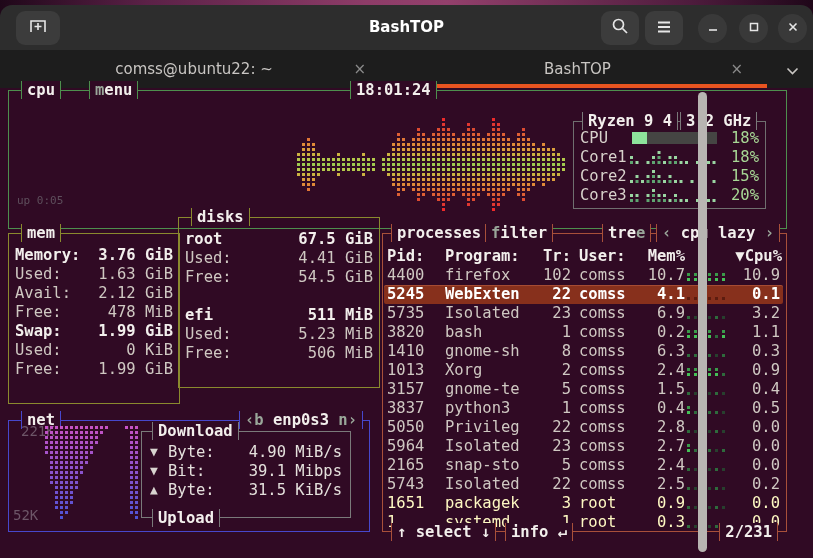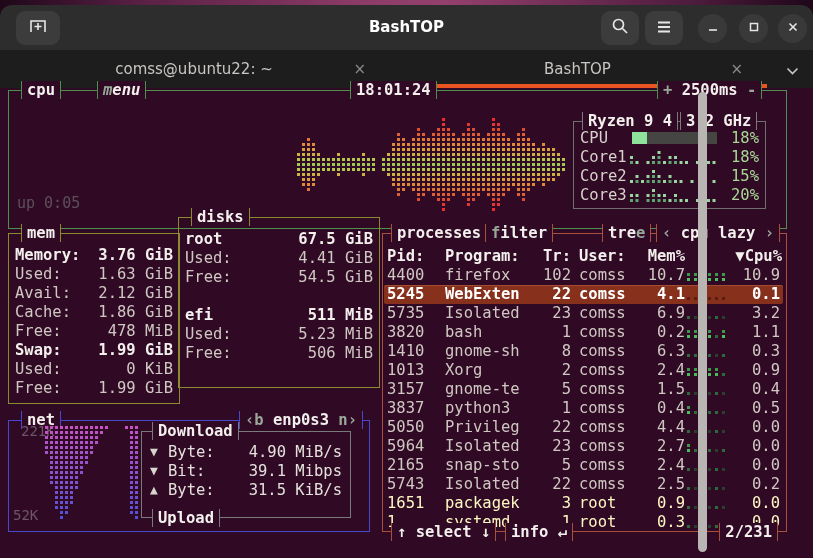--- a/index.html
+++ b/index.html
@@ -42,22 +42,22 @@
   .box-netin{position:absolute;left:132px;top:10px;width:208px;height:85px;border:1px solid #7a7a7a;}
   .btl{position:absolute;top:-10px;height:18px;line-height:18px;background:#300a24;padding:0 5px;
     border-left:1px solid;border-right:1px solid;font-weight:bold;color:#f2efec;white-space:pre;font-size:15.5px;}
   .btl.bottom{top:auto;bottom:-10px;}
   .box-cpu>.btl{border-color:#4e8f4e;} .box-mem>.btl{border-color:#8a8a2e;} .box-disk>.btl{border-color:#8a8a2e;}
   .box-net>.btl{border-color:#4747cc;} .box-proc>.btl{border-color:#a8503a;}
   .box-model>.btl,.box-netin>.btl{border-color:#7a7a7a;}
   .hot{color:#9aa79a;}
   .grn{color:#a7d795;}
   
-  .l-cpu{left:12px;} .l-menu{left:88px;font-style:italic;} .l-time{left:341px;} .l-int{left:648px;}
-  .uptime{position:absolute;left:8px;top:103px;color:#5e4f5c;font-size:15px;}
+  .l-cpu{left:12px;} .l-menu{left:80px;} .l-time{left:341px;} .l-int{left:648px;}
+  .uptime{position:absolute;left:8px;top:103px;color:#5e4f5c;font-size:11px;}
   .l-model{left:8px;} .l-freq{left:106px;}
   .crow{display:flex;align-items:center;height:19px;padding:0 6px;}
   .crow .clabel{width:52px;color:#d8d2cc;}
   .crow .cmid{flex:1;display:flex;align-items:center;}
   .crow .cpct{width:42px;text-align:right;}
   .meter{width:100%;height:12px;background:#454543;position:relative;}
   .meter .fill{position:absolute;left:0;top:0;height:12px;background:#8de39b;}
   
   .kv{display:flex;justify-content:space-between;height:19px;line-height:19px;padding:0 6px;white-space:pre;}
   .kv.b{font-weight:bold;color:#f2efec;}
@@ -150,21 +150,20 @@
           </svg></span>
     </div>
   </div>
 
   <div class="term">
 
     <div class="tbox box-cpu">
       <span class="btl l-cpu">cpu</span>
       <span class="btl l-menu"><span class="hot">m</span><span>enu</span></span>
       <span class="btl l-time">18:01:24</span>
-      <span class="btl l-int"><span class="hot">+</span><span> </span><span>2500ms</span><span> </span><span class="hot">-</span></span>
       <div id="wave" style="position:absolute;left:288px;top:27px;"><svg width="270" height="93">
             <rect x="0" y="35" width="3" height="3" fill="#ccb341"></rect>
             <rect x="0" y="40" width="3" height="3" fill="#b4c94b"></rect>
             <rect x="0" y="45" width="3" height="3" fill="#9fca50"></rect>
             <rect x="0" y="50" width="3" height="3" fill="#b4c94b"></rect>
             <rect x="0" y="55" width="3" height="3" fill="#ccb341"></rect>
             <rect x="5" y="25" width="3" height="3" fill="#e08a38"></rect>
             <rect x="5" y="30" width="3" height="3" fill="#dc9f3c"></rect>
             <rect x="5" y="35" width="3" height="3" fill="#ccb341"></rect>
             <rect x="5" y="40" width="3" height="3" fill="#b4c94b"></rect>
@@ -760,21 +759,20 @@
           </div>
       </div>
     </div>
 
     <div class="tbox box-mem">
       <span class="btl l-cpu">mem</span>
       <div id="mem-rows" style="position:absolute;left:0;top:12px;width:100%;">
           <div class="kv b"><span>Memory:</span><span>3.76 GiB</span></div>
           <div class="kv"><span>Used:</span><span>1.63 GiB</span></div>
           <div class="kv"><span>Avail:</span><span>2.12 GiB</span></div>
-          <div class="kv"><span>Cache:</span><span>1.86 GiB</span></div>
           <div class="kv"><span>Free:</span><span>478 MiB</span></div>
           <div class="kv b"><span>Swap:</span><span>1.99 GiB</span></div>
           <div class="kv"><span>Used:</span><span>0 KiB</span></div>
           <div class="kv"><span>Free:</span><span>1.99 GiB</span></div>
         </div>
     </div>
 
     <div class="tbox box-disk">
       <span class="btl l-cpu">disks</span>
       <div id="disk-rows" style="position:absolute;left:0;top:12px;width:100%;">
@@ -1150,21 +1148,21 @@
                 <rect x="35" y="9" width="3" height="3" fill="#27402e"></rect>
               </svg>
             </span>
             <span class="c-cpu">0.5</span>
           </div>
           <div class="prow">
             <span class="c-pid">5050</span>
             <span class="c-prog">Privileg</span>
             <span class="c-tr">22</span>
             <span class="c-user">comss</span>
-            <span class="c-mem">4.4</span>
+            <span class="c-mem">2.8</span>
             <span class="c-spark">
               <svg width="44" height="14">
                 <rect x="0" y="9" width="3" height="3" fill="#2e6b3c"></rect>
                 <rect x="7" y="9" width="3" height="3" fill="#27402e"></rect>
                 <rect x="14" y="9" width="3" height="3" fill="#2e6b3c"></rect>
                 <rect x="21" y="9" width="3" height="3" fill="#27402e"></rect>
                 <rect x="28" y="9" width="3" height="3" fill="#2e6b3c"></rect>
                 <rect x="35" y="9" width="3" height="3" fill="#27402e"></rect>
               </svg>
             </span>

